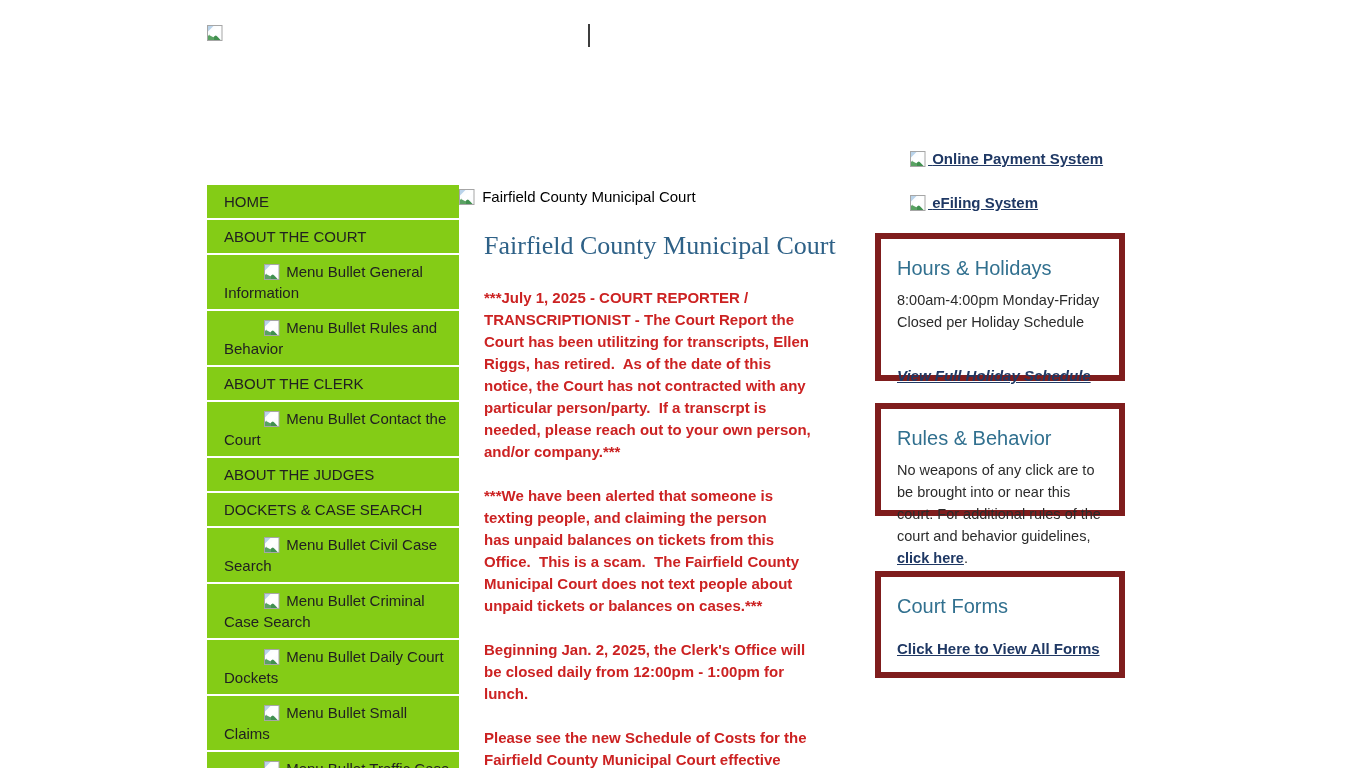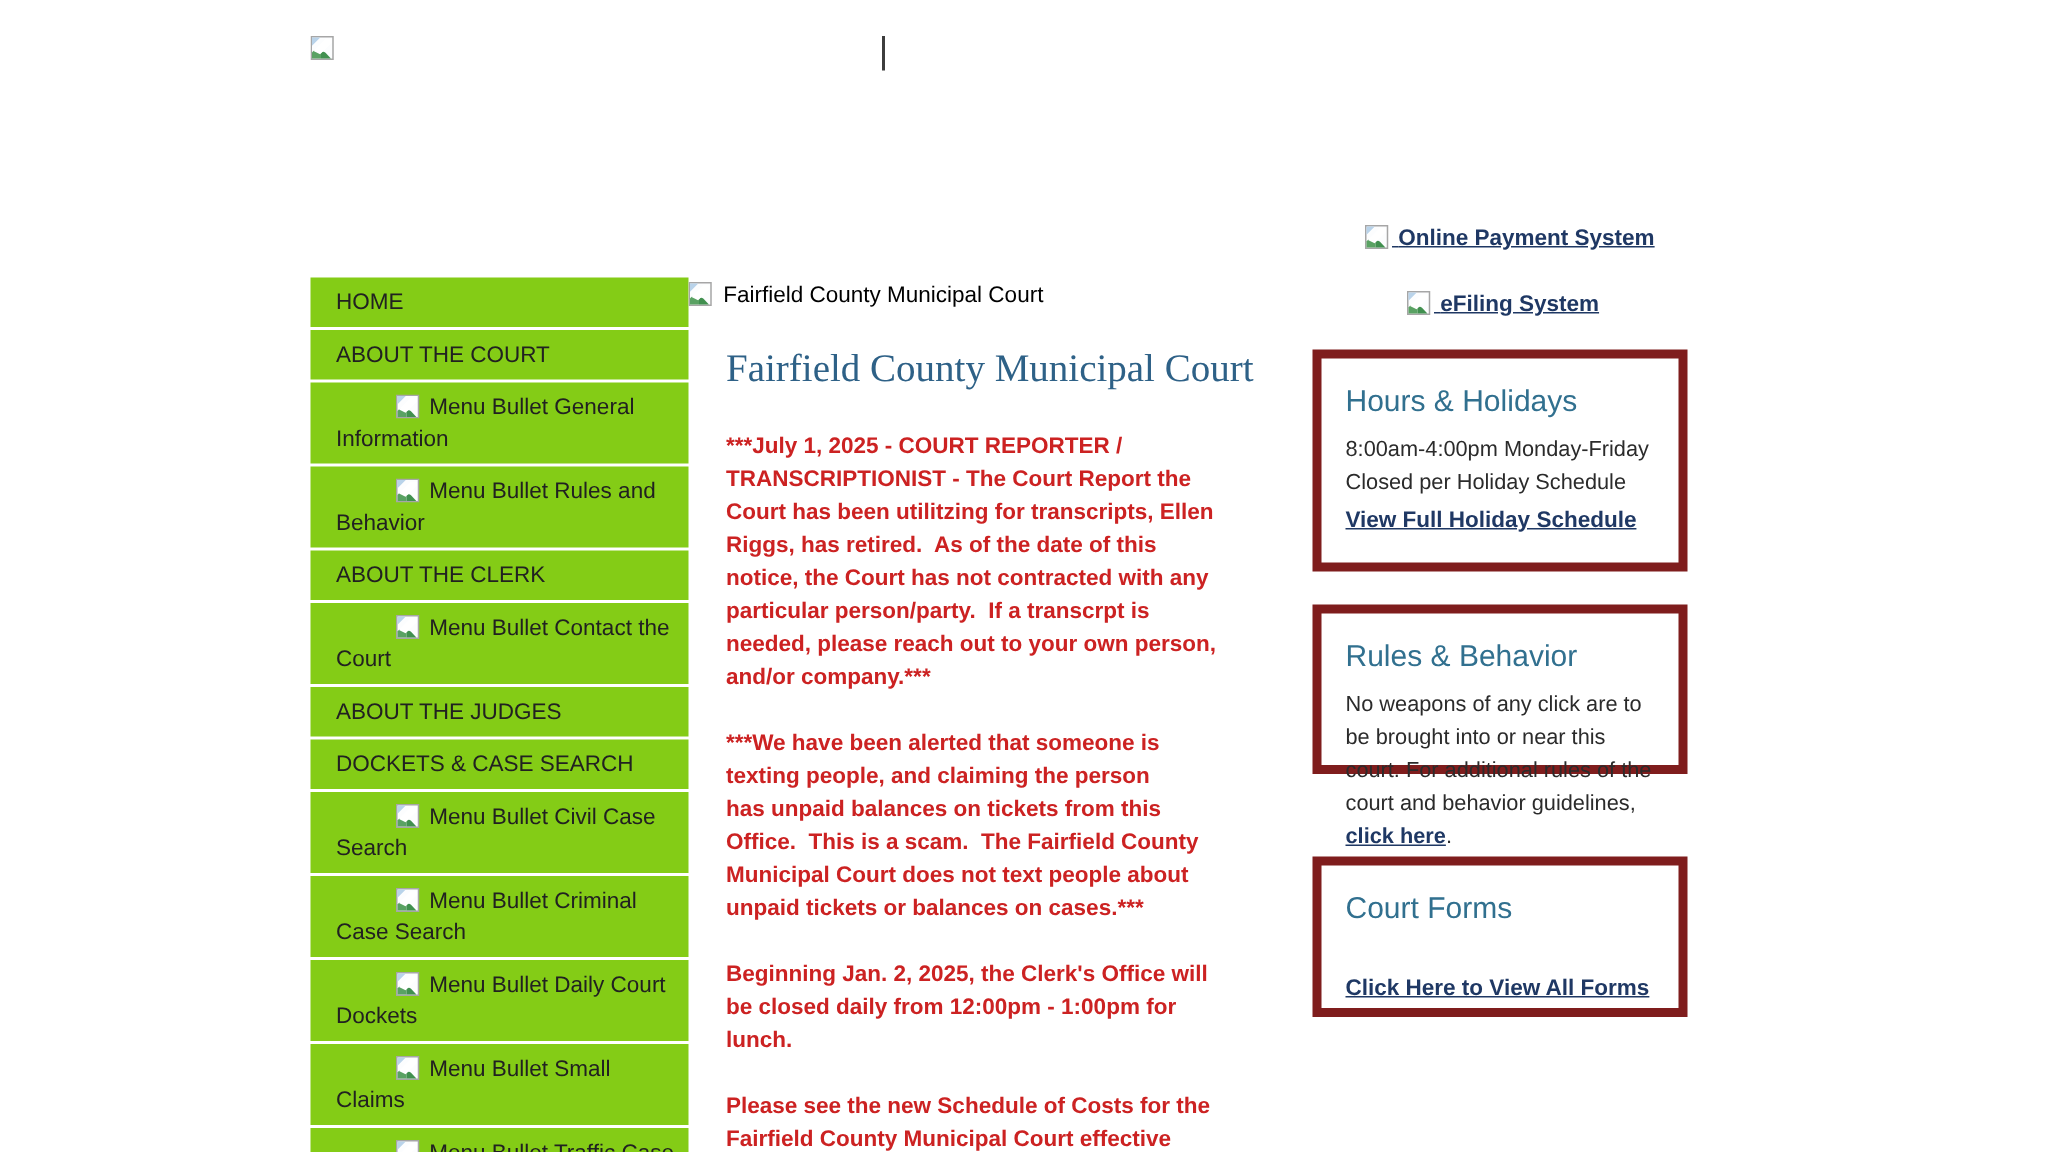--- a/index.html
+++ b/index.html
@@ -46,36 +46,36 @@
   .notices {
     position:absolute; left:484px; top:287px; width:356px;
     color:#cc2222; font-weight:bold; font-size:15px; line-height:22px;
   }
   .notices p { white-space:pre-wrap; margin:0 0 22px 0; }
 
   
   .img-link { position:absolute; font-size:15px; font-weight:bold; color:#1f3864; text-decoration:underline; cursor:pointer;padding-left:34px; }
   .img-link .bi { margin-right:2px; }
   .link-payment { left:876px; top:150px; }
-  .link-efiling { left:876px; top:194px;margin-left:28px; }
+  .link-efiling { left:876px; top:194px; }
 
   .box {
     position:absolute; left:875px; width:250px;
     border:6px solid #7f1d1d; background:#fff;
     padding:16px 15px 0 16px;
   }
   .box-hours { top:233px; height:148px; }
   .box-rules { top:403px; height:113px; }
   .box-forms { top:571px; height:107px; }
   .box h2 { color:#31708f; font-size:20px; font-weight:400; margin:2px 0 9px 0; }
   .box .body { font-size:14.5px; line-height:22px; color:#2b2b2b; }
   .box .body.multiline { white-space:pre-line; }
   .box-link { display:inline-block; font-size:15px; font-weight:bold; color:#1f3864; text-decoration:underline; cursor:pointer; }
-  .box-hours .box-link { margin-top:5px; }
-  .box-forms .box-link { margin-top:23px; }
+  .box-hours .box-link { margin-top:34px;font-style:italic; }
+  .box-forms .box-link { margin-top:13px; }
   .inline-link { font-weight:bold; color:#1f3864; text-decoration:underline; cursor:pointer; }
 </style>
 </head>
 <body>
 
 <span class="logo-broken icon-slot">
   <svg class="bi" width="16" height="16" viewBox="0 0 16 16" aria-hidden="true">
     <rect x="0.5" y="0.5" width="14.5" height="15" fill="#fcfdfe" stroke="#a6a6a6"></rect>
     <path d="M1 1 L6.5 1 L1 6.5 Z" fill="#b9d3ea"></path>
     <path d="M1 15 L1 11 C3 8.6 5.3 9 7 11.2 L7 15 Z" fill="#5aa263"></path>

